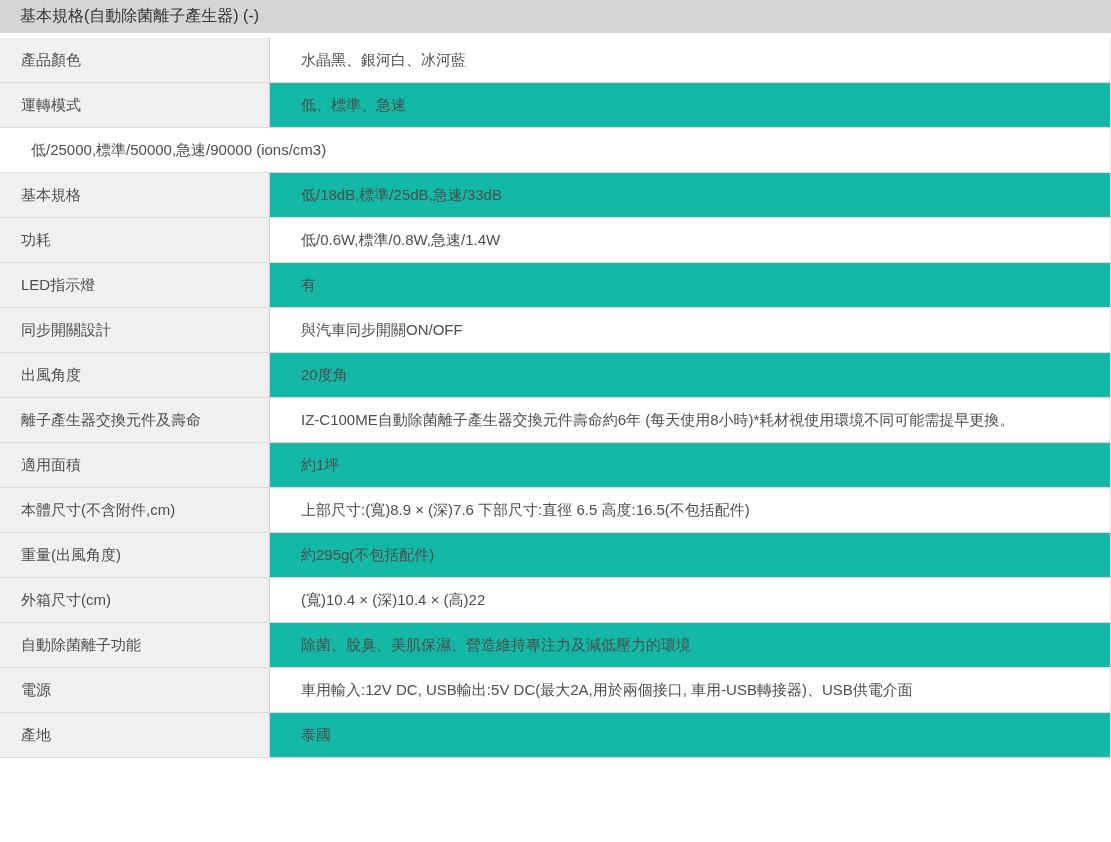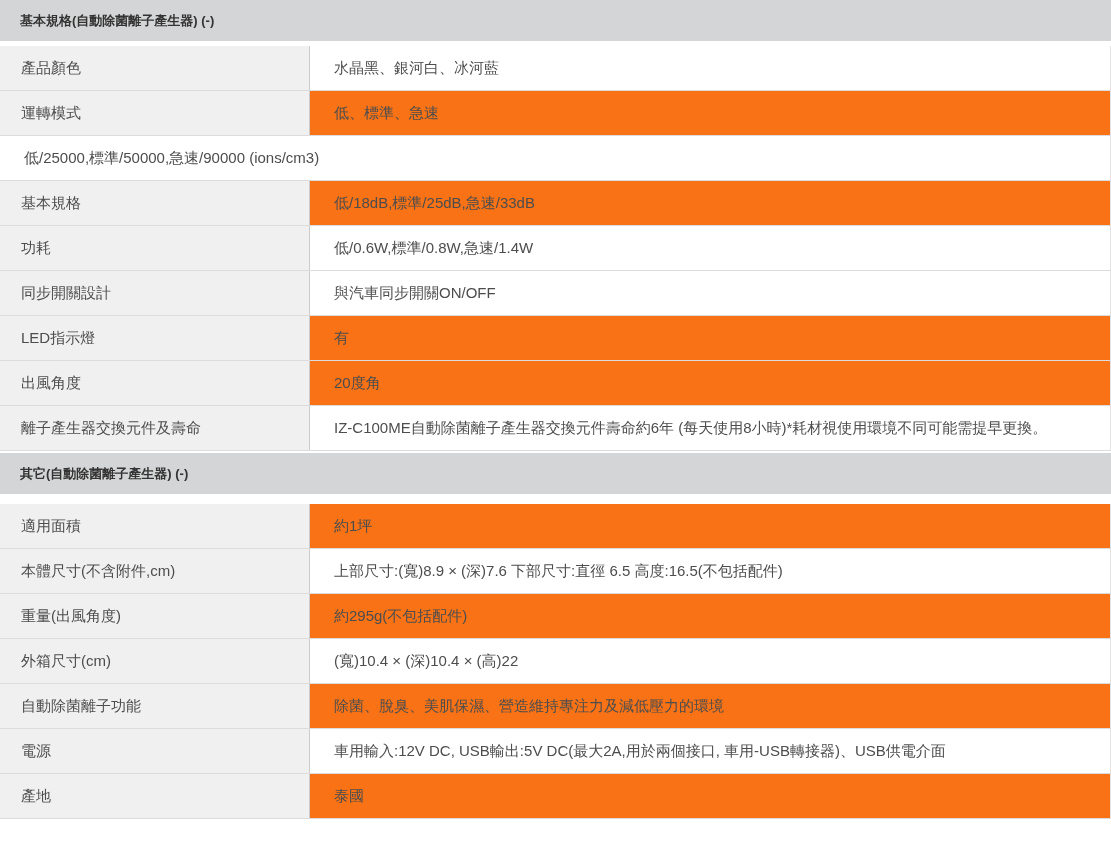--- a/index.html
+++ b/index.html
@@ -12,62 +12,62 @@
     overflow: hidden;
     background: #ffffff;
     font-family: "Liberation Sans", "DejaVu Sans", sans-serif;
     font-size: 15px;
     color: #4d4d4d;
   }
   .spec-table {
     width: 1111px;
   }
   .section-header {
-    height: 41px;
+    height: 33px;
     background: #d4d5d6;
     display: flex;
     align-items: center;
     padding: 0 20px;
     box-sizing: border-box;
-    font-weight: 700;
-    font-size: 13px;
+    font-weight: 400;
+    font-size: 16px;
     color: #333333;
     margin-bottom: 5px;
   }
   .section-other .section-header {
     margin-top: 2px;
     margin-bottom: 10px;
   }
   .spec-row {
     display: flex;
     height: 44px;
     border-bottom: 1px solid #dcdcdc;
   }
   .spec-row .label {
-    width: 310px;
+    width: 270px;
     background: #f0f0f0;
     display: flex;
     align-items: center;
     padding-left: 21px;
     box-sizing: border-box;
     border-right: 1px solid #cccccc;
     white-space: nowrap;
   }
   .spec-row .value {
     flex: 1;
     display: flex;
     align-items: center;
-    padding-left: 24px;
+    padding-left: 31px;
     background: #ffffff;
     border-right: 1px solid #e2e2e2;
     white-space: nowrap;
     overflow: hidden;
   }
   .spec-row.shaded .value {
-    background: #f97316;
+    background: #14b8a6;
   }
 </style>
 </head>
 <body>
 
 <div class="spec-table">
 
   <div class="section section-basic">
     <div class="section-header">
       <span>基本規格(自動除菌離子產生器) (-)</span>
@@ -85,42 +85,39 @@
       <div class="value">低/25000,標準/50000,急速/90000 (ions/cm3)</div>
     </div>
     <div class="spec-row shaded">
       <div class="label">基本規格</div>
       <div class="value">低/18dB,標準/25dB,急速/33dB</div>
     </div>
     <div class="spec-row">
       <div class="label">功耗</div>
       <div class="value">低/0.6W,標準/0.8W,急速/1.4W</div>
     </div>
+    <div class="spec-row shaded">
+      <div class="label">LED指示燈</div>
+      <div class="value">有</div>
+    </div>
     <div class="spec-row">
       <div class="label">同步開關設計</div>
       <div class="value">與汽車同步開關ON/OFF</div>
-    </div>
-    <div class="spec-row shaded">
-      <div class="label">LED指示燈</div>
-      <div class="value">有</div>
     </div>
     <div class="spec-row shaded">
       <div class="label">出風角度</div>
       <div class="value">20度角</div>
     </div>
     <div class="spec-row">
       <div class="label">離子產生器交換元件及壽命</div>
       <div class="value">IZ-C100ME自動除菌離子產生器交換元件壽命約6年 (每天使用8小時)*耗材視使用環境不同可能需提早更換。</div>
     </div>
   </div>
 
   <div class="section section-other">
-    <div class="section-header">
-      <span>其它(自動除菌離子產生器) (-)</span>
-    </div>
 
     <div class="spec-row shaded">
       <div class="label">適用面積</div>
       <div class="value">約1坪</div>
     </div>
     <div class="spec-row">
       <div class="label">本體尺寸(不含附件,cm)</div>
       <div class="value">上部尺寸:(寬)8.9 × (深)7.6 下部尺寸:直徑 6.5 高度:16.5(不包括配件)</div>
     </div>
     <div class="spec-row shaded">

